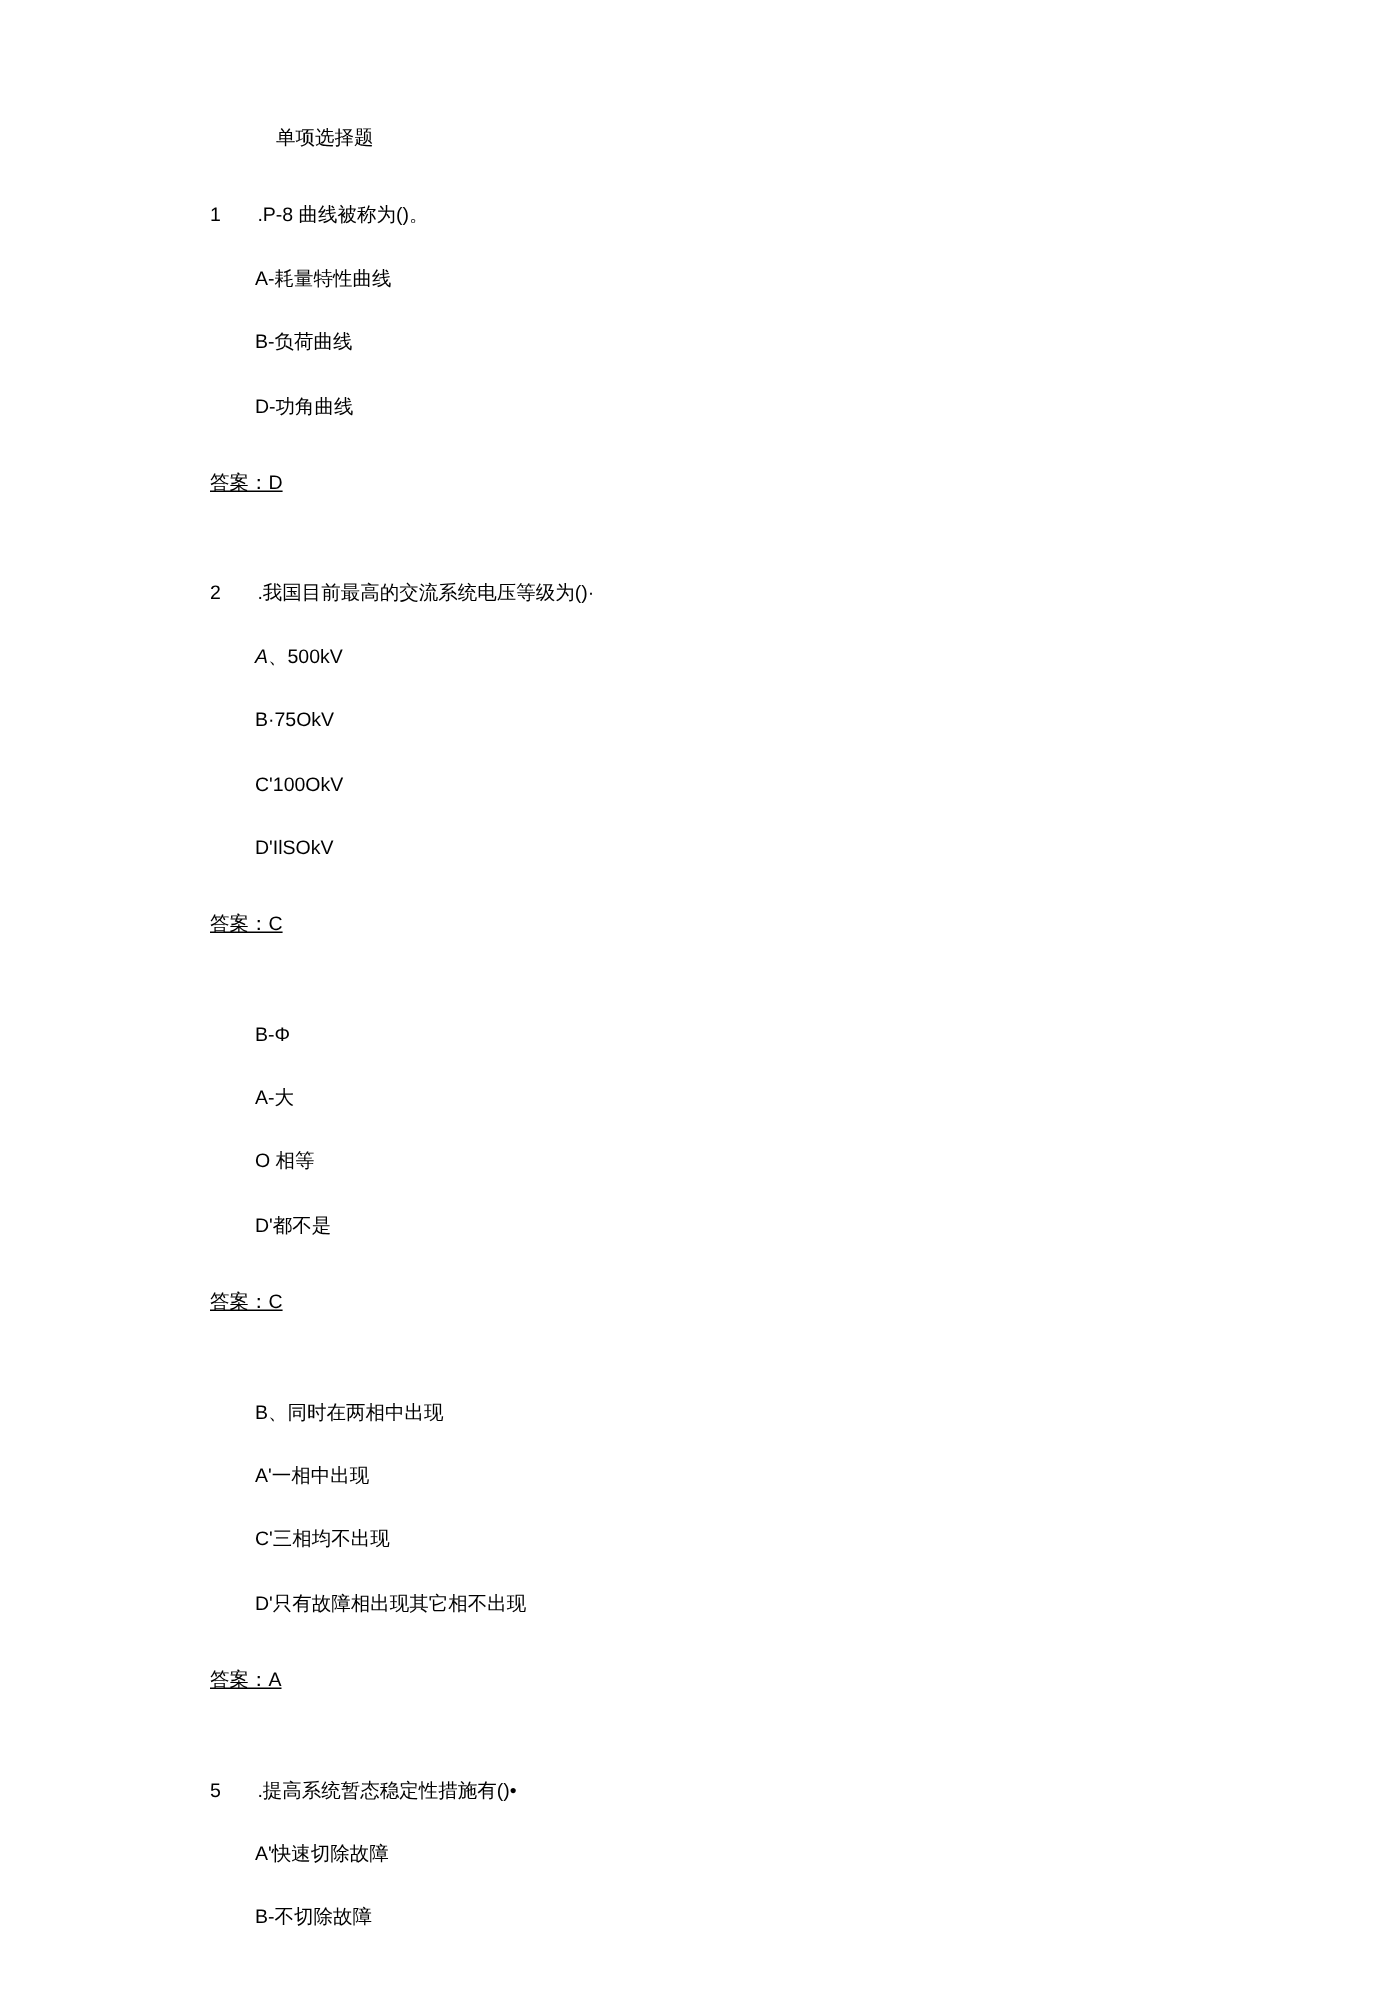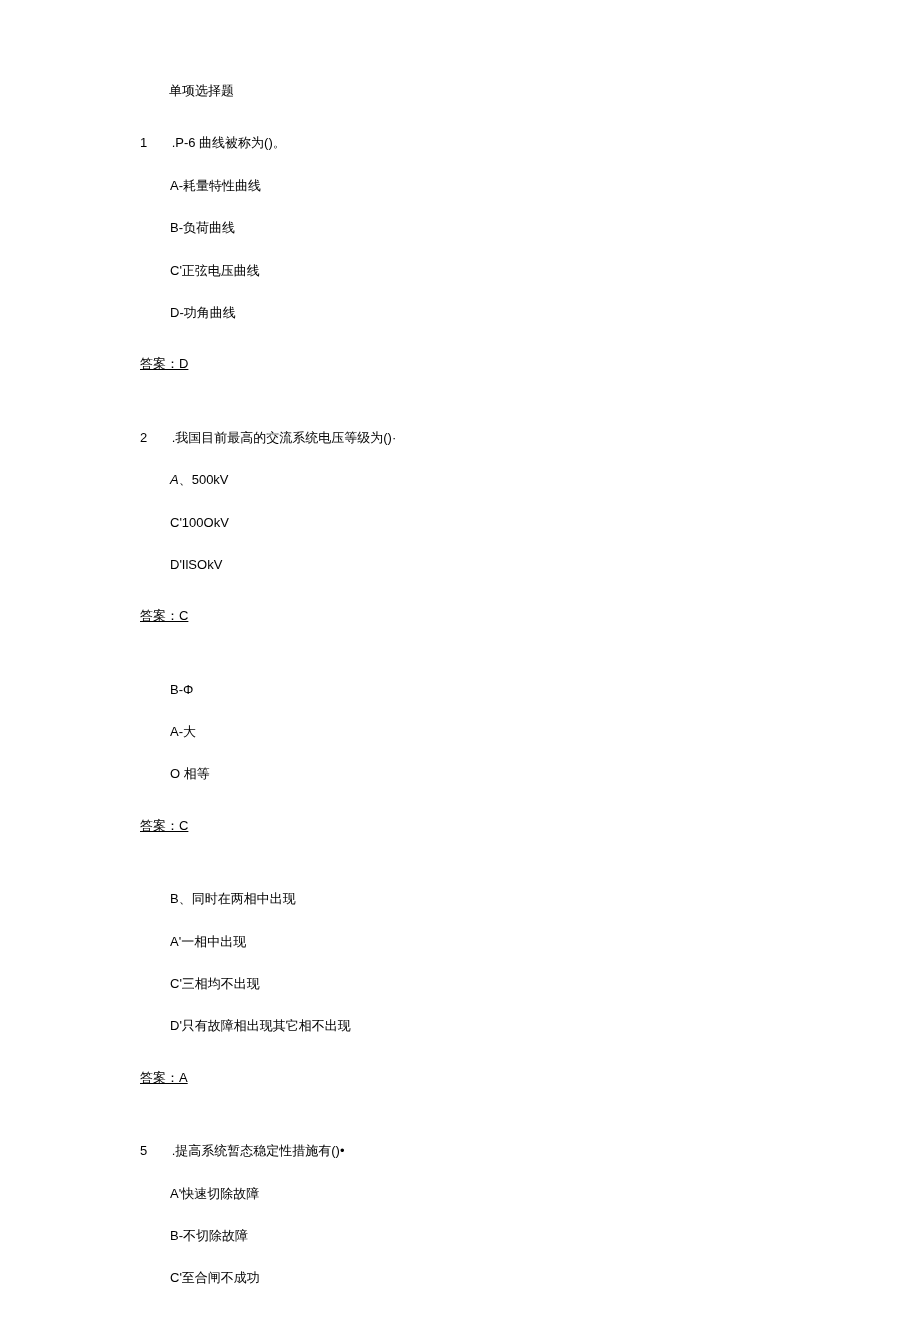--- a/index.html
+++ b/index.html
@@ -11,23 +11,22 @@
       width: 920px;
       min-height: 1343px;
       background: #ffffff;
       font-family: "Microsoft YaHei", "SimSun", sans-serif;
       font-size: 13px;
       color: #000000;
       padding: 80px 140px 40px 140px;
       line-height: 1.8;
     }
     .section-title {
-      margin-left: 29px;
+      margin-left: 44px;
       margin-bottom: 28px;
-      font-family: Liberation Mono, monospace;
     }
     .question-block {
       margin-bottom: 28px;
     }
     .question-stem {
       margin-bottom: 14px;
     }
     .option {
       margin-left: 30px;
       margin-bottom: 12px;
@@ -50,57 +49,57 @@
     }
   </style>
 </head>
 <body>
 
 <div class="section-title">单项选择题</div>
 
 <div class="question-block">
   <div class="question-stem">
     <span class="q-number">1</span>
-    <span class="q-text">.P-6 曲线被称为()。</span>
+    <span class="q-text">.P-8 曲线被称为()。</span>
   </div>
   <div class="option">A-耗量特性曲线</div>
   <div class="option">B-负荷曲线</div>
-  <div class="option">C'正弦电压曲线</div>
   <div class="option">D-功角曲线</div>
 </div>
 <div class="answer">答案：D</div>
 
 <div class="question-block">
   <div class="question-stem">
     <span class="q-number">2</span>
     <span class="q-text">.我国目前最高的交流系统电压等级为()·</span>
   </div>
   <div class="option"><span class="italic">A</span><span>、500kV</span></div>
+  <div class="option">B·75OkV</div>
   <div class="option">C'100OkV</div>
   <div class="option">D'IlSOkV</div>
 </div>
 <div class="answer">答案：C</div>
 
 <div class="question-block">
   <div class="option">B-Φ</div>
   <div class="option">A-大</div>
   <div class="option">O 相等</div>
+  <div class="option">D'都不是</div>
 </div>
 <div class="answer">答案：C</div>
 
 <div class="question-block">
   <div class="option">B、同时在两相中出现</div>
   <div class="option">A'一相中出现</div>
   <div class="option">C'三相均不出现</div>
   <div class="option">D'只有故障相出现其它相不出现</div>
 </div>
 <div class="answer">答案：A</div>
 
 <div class="question-block">
   <div class="question-stem">
     <span class="q-number">5</span>
     <span class="q-text">.提高系统暂态稳定性措施有()•</span>
   </div>
   <div class="option">A'快速切除故障</div>
   <div class="option">B-不切除故障</div>
-  <div class="option">C'至合闸不成功</div>
 
 </div>
 
 </body></html>

